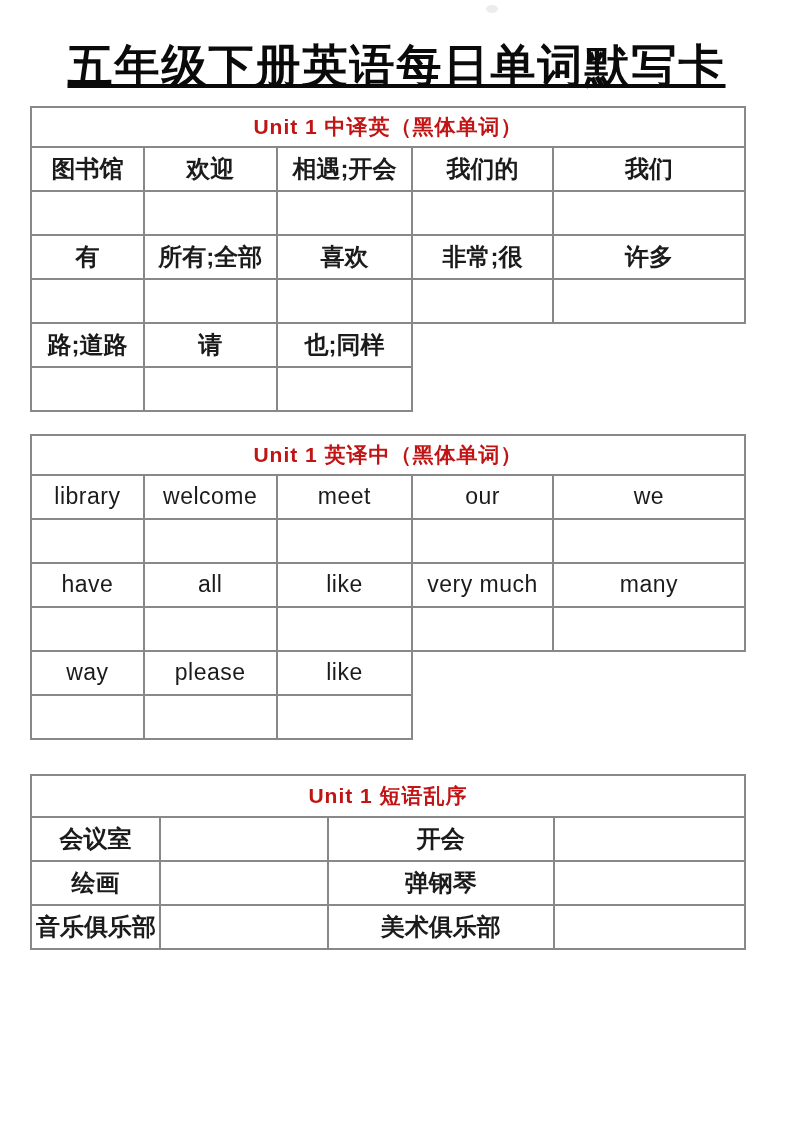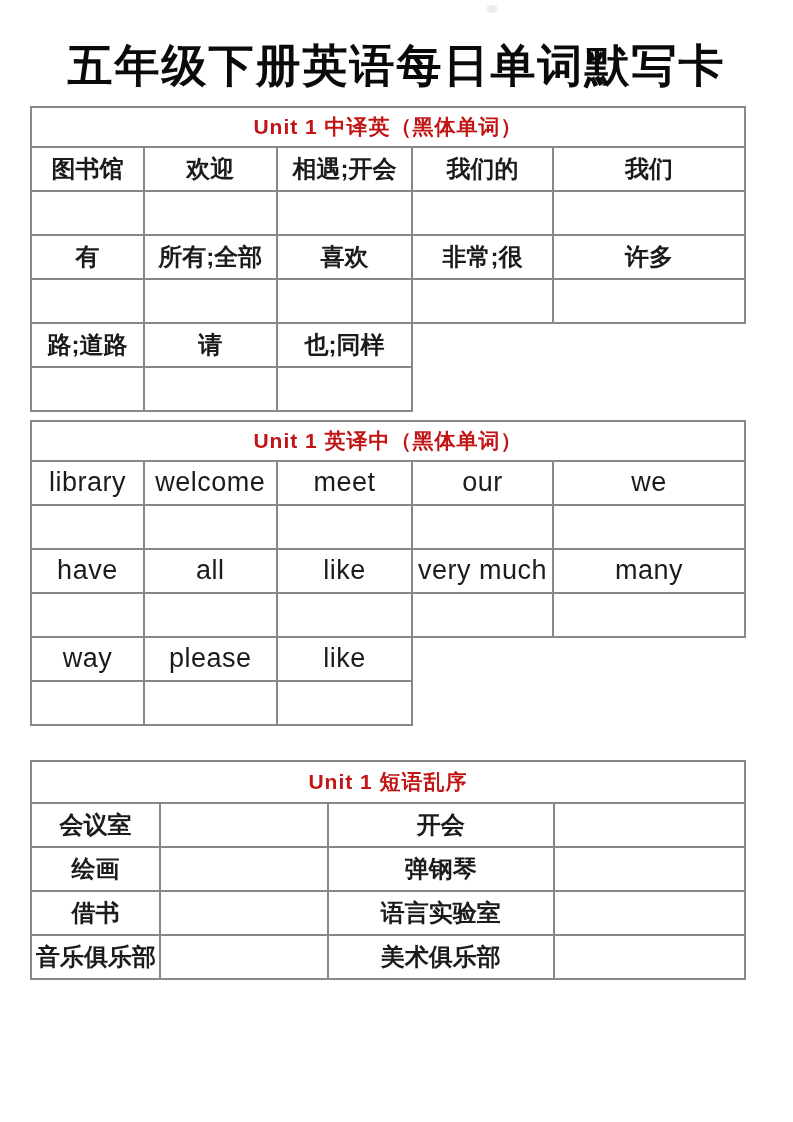--- a/index.html
+++ b/index.html
@@ -17,20 +17,21 @@
   }
   .page-title {
     margin: 40px 28px 0;
     text-align: center;
     font-size: 45px;
     font-weight: 900;
     letter-spacing: 2px;
     color: #0a0a0a;
     line-height: 1.15;
     white-space: nowrap;
+    text-decoration: underline;
   }
   table.sheet {
     border-collapse: collapse;
     table-layout: fixed;
     width: 716px;
     margin-left: 30px;
   }
   .sheet th, .sheet td {
     border: 2px solid #888888;
     padding: 0 4px;
@@ -41,24 +42,24 @@
   }
   .sheet th {
     height: 38px;
     color: #c11414;
     font-size: 21px;
     font-weight: 700;
     letter-spacing: 1px;
   }
   .sheet td { height: 42px; }
   .t1 { margin-top: 14px; }
-  .t2 { margin-top: 8px; }
+  .t2 { margin-top: 22px; }
   .t3 { margin-top: 34px; }
   .t1 td { font-size: 24px; font-weight: 700; }
-  .t2 td { font-size: 27px; font-weight: 400; letter-spacing: 0.5px; }
+  .t2 td { font-size: 23px; font-weight: 400; letter-spacing: 0.5px; }
   .t3 td { font-size: 24px; font-weight: 700; }
   .t3 th { height: 40px; }
   td.ghost { border: none; }
   .scan-smudge {
     position: absolute;
     top: 5px;
     left: 486px;
     width: 12px;
     height: 8px;
     background: #ececec;
@@ -197,25 +198,19 @@
     <td>开会</td>
     <td></td>
   </tr>
   <tr>
     <td>绘画</td>
     <td></td>
     <td>弹钢琴</td>
     <td></td>
   </tr>
   <tr>
-    <td>借书</td>
-    <td></td>
-    <td>语言实验室</td>
-    <td></td>
-  </tr>
-  <tr>
     <td>音乐俱乐部</td>
     <td></td>
     <td>美术俱乐部</td>
     <td></td>
   </tr>
 </tbody>
   </table>
 
 </body></html>

